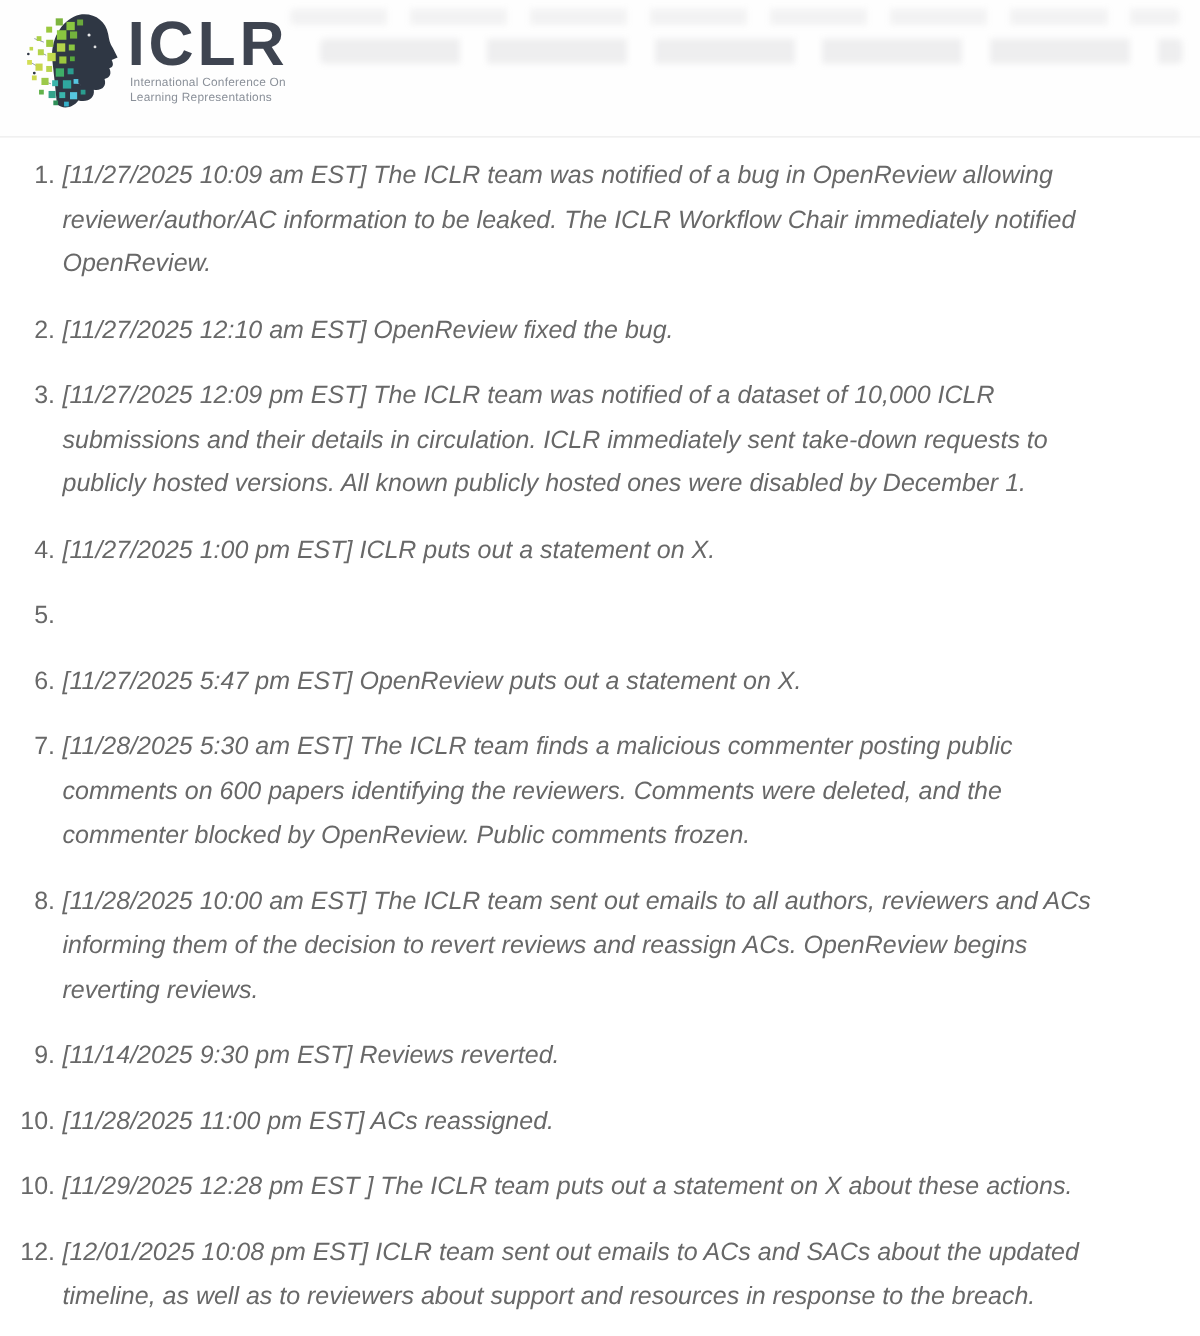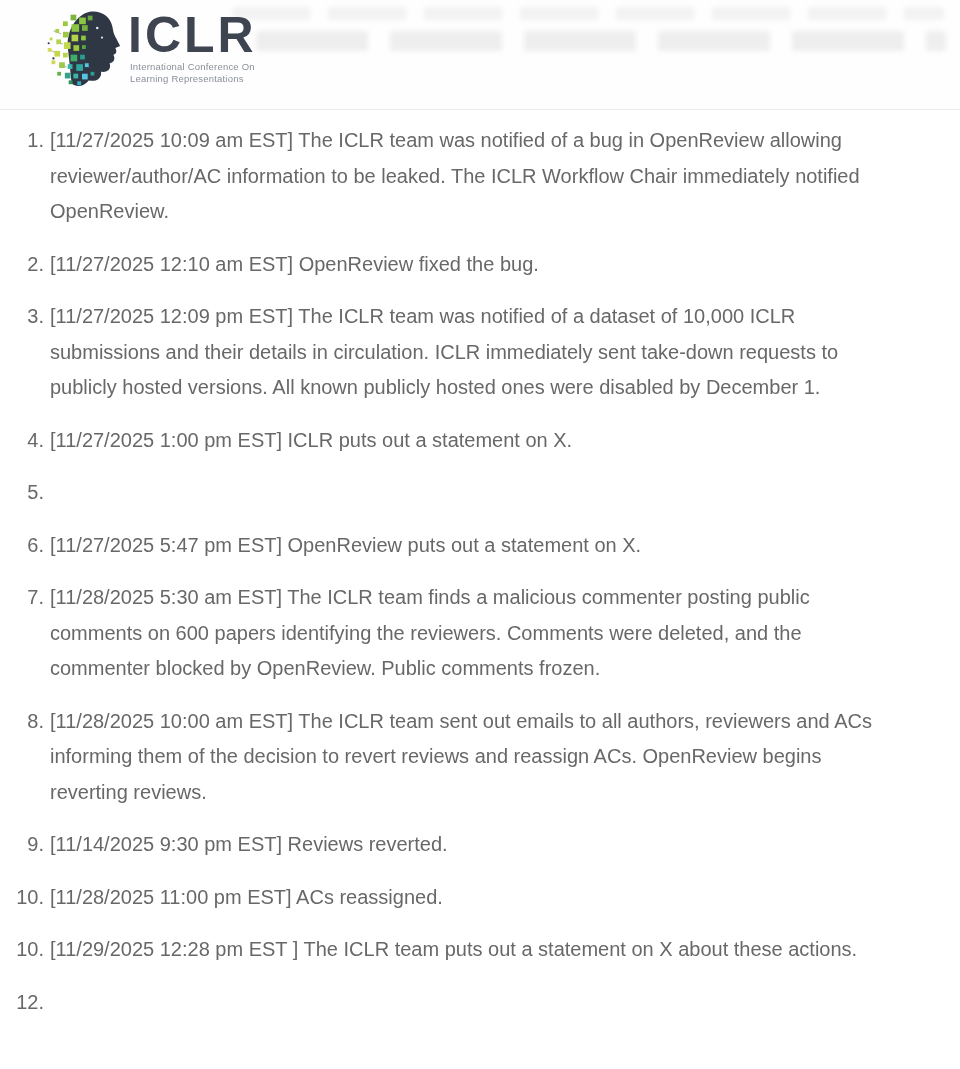--- a/index.html
+++ b/index.html
@@ -36,21 +36,21 @@
       rgba(125,125,135,0.09) 0 78px, rgba(0,0,0,0) 78px 96px);
   }
   .ghost-line-2 {
     left: 256px; top: 31px; width: 690px; height: 20px;
     background: repeating-linear-gradient(90deg,
       rgba(125,125,135,0.12) 0 112px, rgba(0,0,0,0) 112px 134px);
   }
 
   .logo {
     position: absolute;
-    left: 42px; top: 8px;
+    left: 16px; top: 8px;
     display: flex;
     align-items: flex-start;
     gap: 6px;
     text-decoration: none;
     cursor: pointer;
   }
   .logo-head { width: 80px; height: 80px; display: block; }
   .logo-textcol { display: flex; flex-direction: column; padding-top: 4px; }
   .logo-wordmark {
     font-size: 50px;
@@ -82,20 +82,21 @@
     color: #686868;
   }
   .timeline .num {
     flex: 0 0 32px;
     text-align: right;
     margin-right: 6px;
     white-space: nowrap;
   }
   .timeline .txt {
     width: 845px;
+    font-style: italic;
   }
 </style>
 </head>
 <body>
 
 <div class="page">
 
   <div class="header">
 
     <div class="ghost-line ghost-line-1"></div>
@@ -200,16 +201,17 @@
     <li>
       <span class="num">10.</span>
       <span class="txt">[11/28/2025 11:00 pm EST] ACs reassigned.</span>
     </li>
     <li>
       <span class="num">10.</span>
       <span class="txt">[11/29/2025 12:28 pm EST ] The ICLR team puts out a statement on X about these actions.</span>
     </li>
     <li>
       <span class="num">12.</span>
+      <span class="txt">[12/01/2025 10:08 pm EST] ICLR team sent out emails to ACs and SACs about the updated timeline, as well as to reviewers about support and resources in response to the breach.</span>
     </li>
   </ol>
 
 </div>
 
 </body></html>

